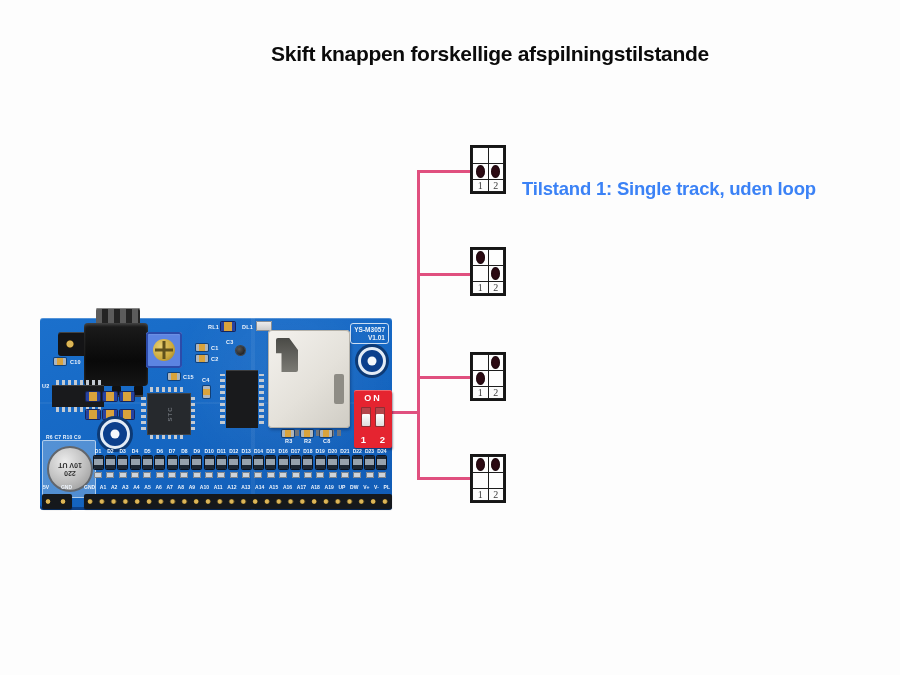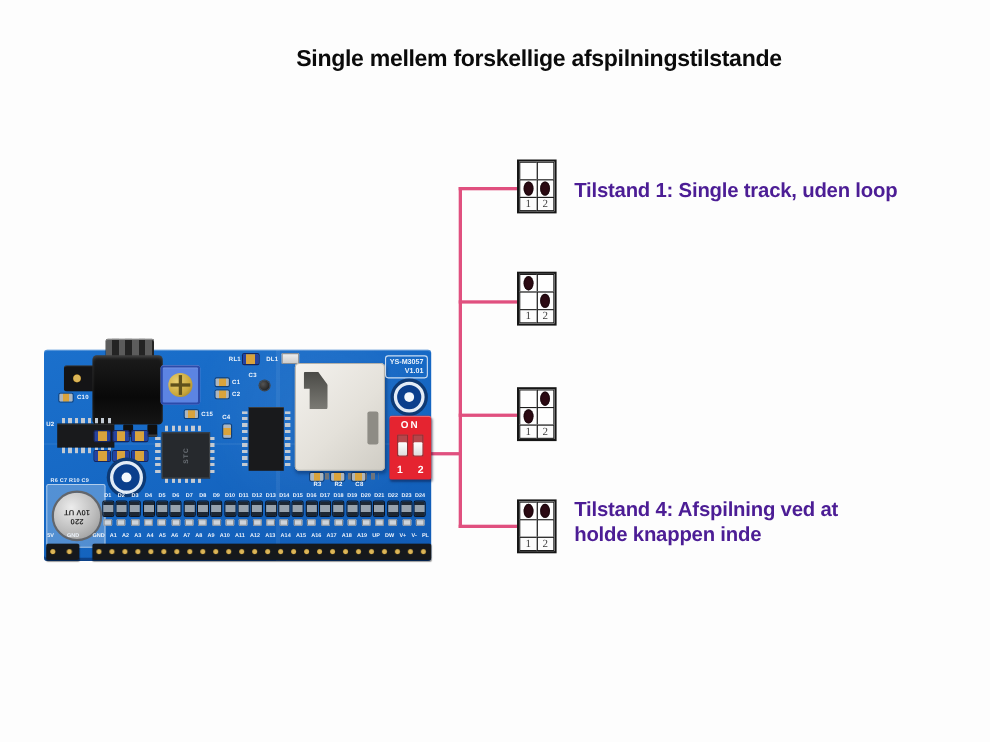--- a/index.html
+++ b/index.html
@@ -35,21 +35,21 @@
     box-shadow:inset 0 0 2px #000;
   }
   .mnum {
     flex:1; border:1px solid #1d1d1d; margin-left:-1px;
     display:flex; align-items:center; justify-content:center;
     font:10px "Liberation Serif", serif; color:#3b3b3b; background:#fcfcfc;
   }
   .mnum:first-child { margin-left:0; }
   .mode-label {
     position:absolute; font-weight:bold; font-size:18.5px; line-height:23px;
-    letter-spacing:-0.2px; color:#4c1d95;
+    letter-spacing:-0.2px; color:#3b82f6;margin-top:16px;
   }
   
   .board {
     position:absolute; left:40px; top:318px; width:352px; height:192px;
     background:linear-gradient(160deg,#1b70cc 0%, var(--pcb-blue,#1668c4) 45%, #115bb4 100%);
     border-radius:3px;
     box-shadow:inset 0 -3px 0 rgba(4,24,70,.45), inset 0 1px 0 rgba(255,255,255,.25);
   }
   .board::before { 
     content:""; position:absolute; inset:0; border-radius:3px;
@@ -115,21 +115,21 @@
     background:linear-gradient(180deg,#4a4a46,#7b7a74); border-radius:2px 8px 2px 2px;
     clip-path:polygon(0 0,60% 0,100% 35%,100% 100%,25% 100%,25% 45%,0 45%);
   }
   .sd-slot::after {
     content:""; position:absolute; right:6px; top:44px; width:10px; height:30px;
     background:#8e8c85; border-radius:2px;
   }
   .sd-pins { position:absolute; left:248px; top:112px; width:56px; height:6px;
     background:repeating-linear-gradient(90deg,#6e747c 0 4px,transparent 4px 7px); }
   .dip {
-    position:absolute; left:314px; top:60px; width:38px; height:58px; border-radius:2px;
+    position:absolute; left:314px; top:72px; width:38px; height:58px; border-radius:2px;
     background:var(--dip-red,#e52430);
     box-shadow:inset 0 1px 0 rgba(255,255,255,.3), 1px 2px 2px rgba(10,10,40,.4);
     text-align:center;
   }
   .dip-on { color:#fff; font-weight:bold; font-size:9px; letter-spacing:2px; margin-top:3px; }
   .slider {
     position:absolute; top:17px; width:10px; height:20px; background:#b5464b;
     box-shadow:inset 0 0 0 1px #8f2d33; border-radius:1px;
   }
   .slider::after {
@@ -198,21 +198,21 @@
     box-shadow:inset 0 0 0 1px #8b8f94; border-radius:1px; }
   .comp-blue { position:absolute; width:14px; height:9px;
     background:linear-gradient(90deg,#2742a0 0 3px,#d9a33c 3px 11px,#2742a0 11px);
     box-shadow:0 0 0 1px #16255c; border-radius:1px; }
 </style>
 </head>
 <body>
 
 <div class="canvas">
 
-  <div class="title">Single mellem forskellige afspilningstilstande</div>
+  <div class="title">Skift knappen forskellige afspilningstilstande</div>
 
   <div class="pline" style="left:391px;top:411px;width:29px;height:3px"></div>
   <div class="pline" style="left:417px;top:170px;width:3px;height:310px"></div>
   <div class="pline" style="left:417px;top:170px;width:53px;height:3px"></div>
   <div class="pline" style="left:417px;top:273px;width:53px;height:3px"></div>
   <div class="pline" style="left:417px;top:376px;width:53px;height:3px"></div>
   <div class="pline" style="left:417px;top:477px;width:53px;height:3px"></div>
 
   <div class="mode-box" style="left:470px;top:145px">
     <div class="mrow">
@@ -267,21 +267,20 @@
     </div>
     <div class="mrow">
       <div class="mcell" data-fill="empty"></div>
       <div class="mcell" data-fill="empty"></div>
     </div>
     <div class="mrow nums">
       <div class="mnum">1</div>
       <div class="mnum">2</div>
     </div>
   </div>
-  <div class="mode-label" style="left:522px;top:451px;width:290px">Tilstand 4: Afspilning ved at holde knappen inde</div>
 
   <div class="board">
     <div class="header2"></div>
     <div class="silk" style="left:30px;top:42px">C10</div>
     <div class="passive" style="left:14px;top:40px"></div>
     <div class="silk" style="left:2px;top:66px">U2</div>
 
     <div class="jack-sleeve"></div>
     <div class="jack-body"></div>
     <div class="jack-leg" style="left:52px;top:68px"></div>

